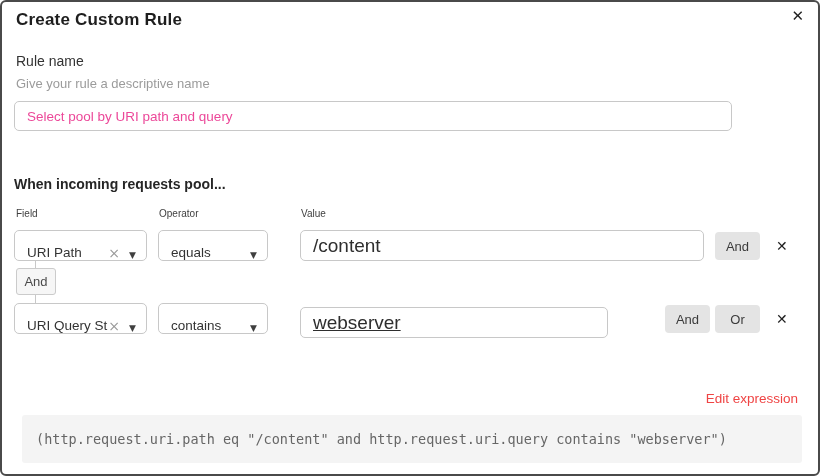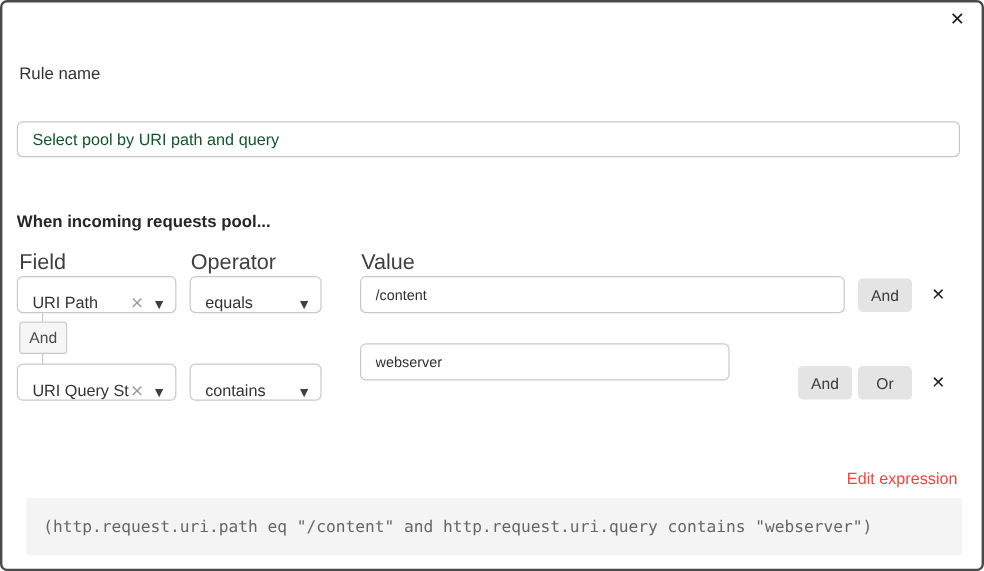--- a/index.html
+++ b/index.html
@@ -28,33 +28,33 @@
     background: none; border: none; cursor: pointer;
     font-size: 15px; font-weight: 700; color: #1e1e1e;
     font-family: "DejaVu Sans", sans-serif;
     line-height: 1;
     padding: 2px;
   }
 
   .rule-name-label { left: 14px; top: 51px; font-size: 14px; color: #333333; }
   .rule-name-helper { left: 14px; top: 74px; font-size: 13px; color: #9b9b9b; }
   .name-input {
-    left: 12px; top: 99px; width: 786px; height: 30px;
+    left: 12px; top: 99px; width: 718px; height: 30px;
     border: 1px solid #c8c8c8; border-radius: 5px;
-    padding: 0 12px; font-size: 13.5px; color: #14532d;
+    padding: 0 12px; font-size: 13.5px; color: #ec4899;
     font-family: "Liberation Sans", sans-serif;
     outline: none;
   }
 
   .section-heading {
     left: 12px; top: 174px;
     font-size: 14px; font-weight: 700; color: #262626;
   }
 
-  .col-label { top: 206px; font-size: 18px; color: #3f3f3f; }
+  .col-label { top: 206px; font-size: 10px; color: #3f3f3f; }
   .col-field { left: 14px; }
   .col-operator { left: 157px; }
   .col-value { left: 299px; }
 
   .select-box {
     height: 31px;
     border: 1px solid #c8c8c8; border-radius: 5px;
     background: #ffffff;
     display: flex; align-items: flex-end;
     padding: 0 10px 0 12px;
@@ -73,26 +73,26 @@
   }
 
   .row1 { top: 228px; }
   .row2 { top: 301px; }
   .field-sel { left: 12px; width: 133px; }
   .op-sel { left: 156px; width: 110px; }
 
   .value-input {
     height: 31px;
     border: 1px solid #c8c8c8; border-radius: 5px;
-    padding: 0 12px; font-size: 12px; color: #2e2e2e;
+    padding: 0 12px; font-size: 19px; color: #2e2e2e;
     font-family: "Liberation Sans", sans-serif;
     outline: none;
   }
   .val1 { left: 298px; top: 228px; width: 404px; }
-  .val2 { left: 298px; top: 284px; width: 308px; }
+  .val2 { left: 298px; top: 305px; width: 308px; text-decoration: underline; }
 
   .conj-btn {
     width: 45px; height: 28px;
     background: #e4e4e4; border: none; border-radius: 4px;
     font-size: 13px; color: #3b3b3b; cursor: pointer;
     font-family: "Liberation Sans", sans-serif;
   }
   .and1 { left: 713px; top: 230px; }
   .and2 { left: 663px; top: 303px; }
   .or2  { left: 713px; top: 303px; }
@@ -134,23 +134,25 @@
     font-family: "DejaVu Sans Mono", monospace;
     font-size: 13.5px; color: #666666;
     white-space: nowrap;
   }
 </style>
 </head>
 <body>
 
 <div class="dialog">
 
+  <div class="abs dialog-title">Create Custom Rule</div>
   <button class="abs close-btn">✕</button>
 
   <div class="abs rule-name-label">Rule name</div>
+  <div class="abs rule-name-helper">Give your rule a descriptive name</div>
   <input class="abs name-input" type="text" value="Select pool by URI path and query" style="">
 
   <div class="abs section-heading">When incoming requests pool...</div>
 
   <div class="abs col-label col-field">Field</div>
   <div class="abs col-label col-operator">Operator</div>
   <div class="abs col-label col-value">Value</div>
 
   <div class="abs select-box row1 field-sel">
     <span class="sel-text">URI Path</span>

